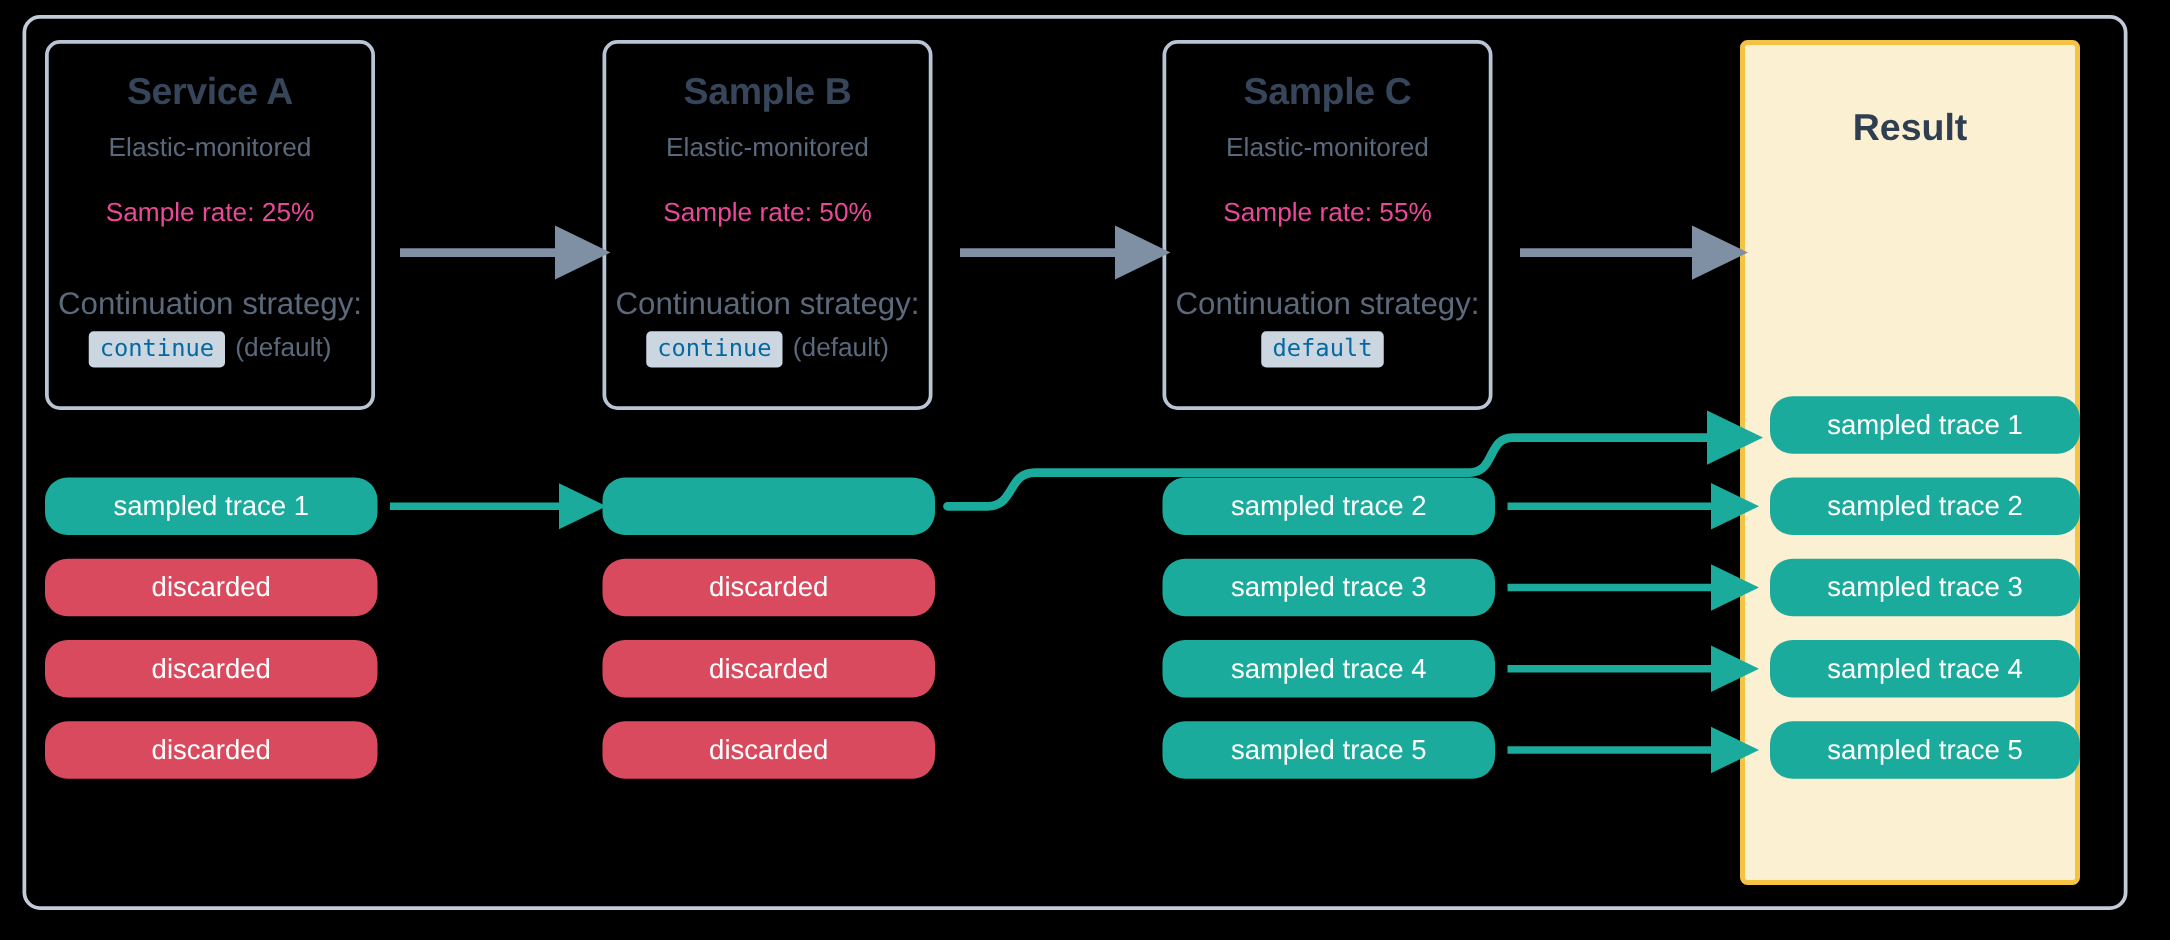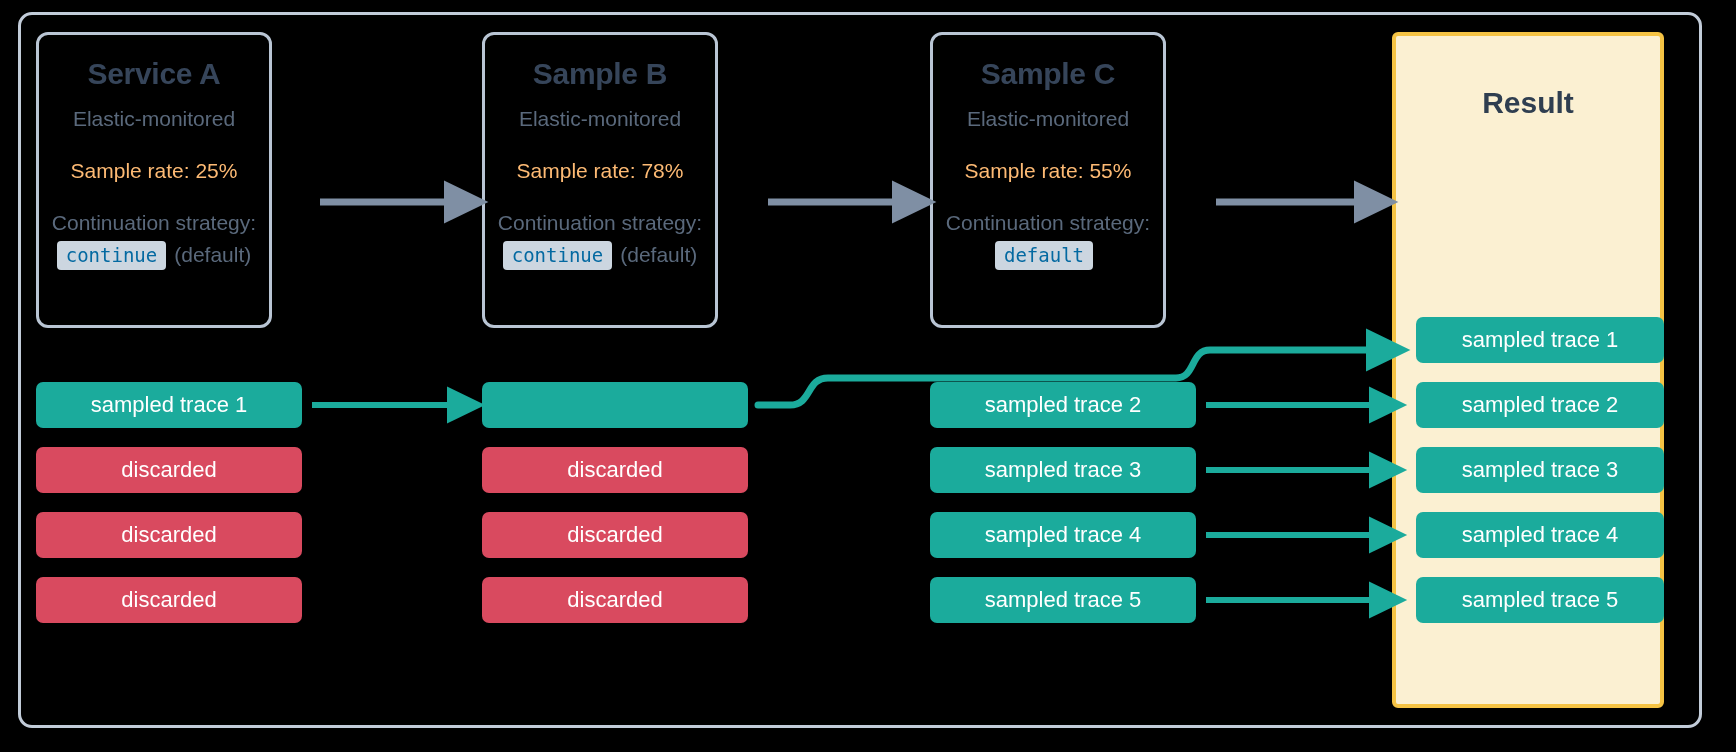--- a/index.html
+++ b/index.html
@@ -31,21 +31,21 @@
     height: 716px;
     border: 3px solid #c2ccd9;
     border-radius: 14px;
     box-sizing: border-box;
   }
 
   
   .service-box {
     position: absolute;
     top: 32px;
-    width: 236px;
+    width: 264px;
     height: 296px;
     border: 3px solid #b9c5d4;
     border-radius: 12px;
     box-sizing: border-box;
     display: flex;
     flex-direction: column;
     align-items: center;
     padding-top: 22px;
     color: #36455a;
   }
@@ -60,25 +60,25 @@
     letter-spacing: -0.3px;
     margin-bottom: 16px;
   }
   .svc-sub {
     font-size: 21px;
     color: #5a697c;
     margin-bottom: 28px;
   }
   .svc-rate {
     font-size: 21px;
-    color: #fdba74;
-    margin-bottom: 26px;
+    color: #ec4899;
+    margin-bottom: 44px;
   }
   .svc-strategy-label {
-    font-size: 21px;
+    font-size: 25px;
     color: #5a697c;
     line-height: 1.35;
     text-align: left;
     margin-bottom: 4px;
   }
   .svc-strategy-row {
     display: flex;
     align-items: baseline;
     justify-content: center;
     gap: 8px;
@@ -115,21 +115,21 @@
     text-align: center;
     font-size: 30px;
     font-weight: bold;
     color: #2f3e50;
   }
 
   
   .pill {
     position: absolute;
     height: 46px;
-    border-radius: 7px;
+    border-radius: 18px;
     display: flex;
     align-items: center;
     justify-content: center;
     color: #ffffff;
     font-size: 22px;
     box-sizing: border-box;
     padding: 0 6px;
     white-space: nowrap;
   }
   .pill.teal { background: #1bab9c; }
@@ -164,21 +164,21 @@
     <div class="svc-strategy-label">Continuation strategy:</div>
     <div class="svc-strategy-row">
       <span class="code-chip">continue</span>
       <span>(default)</span>
     </div>
   </div>
 
   <div class="service-box sb">
     <div class="svc-title">Sample B</div>
     <div class="svc-sub">Elastic-monitored</div>
-    <div class="svc-rate">Sample rate: 78%</div>
+    <div class="svc-rate">Sample rate: 50%</div>
     <div class="svc-strategy-label">Continuation strategy:</div>
     <div class="svc-strategy-row">
       <span class="code-chip">continue</span>
       <span>(default)</span>
     </div>
   </div>
 
   <div class="service-box sc">
     <div class="svc-title">Sample C</div>
     <div class="svc-sub">Elastic-monitored</div>

